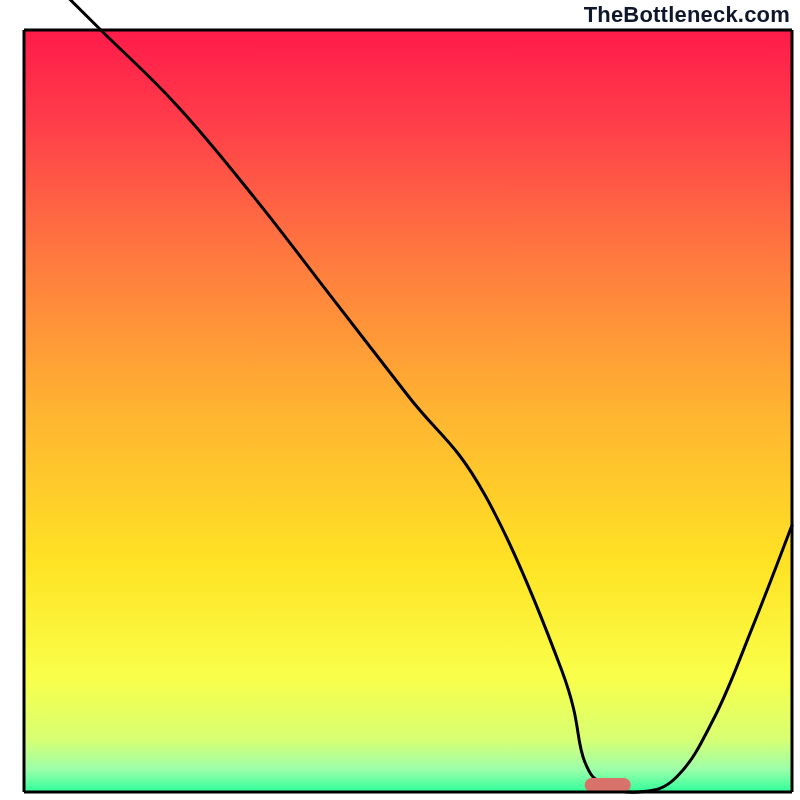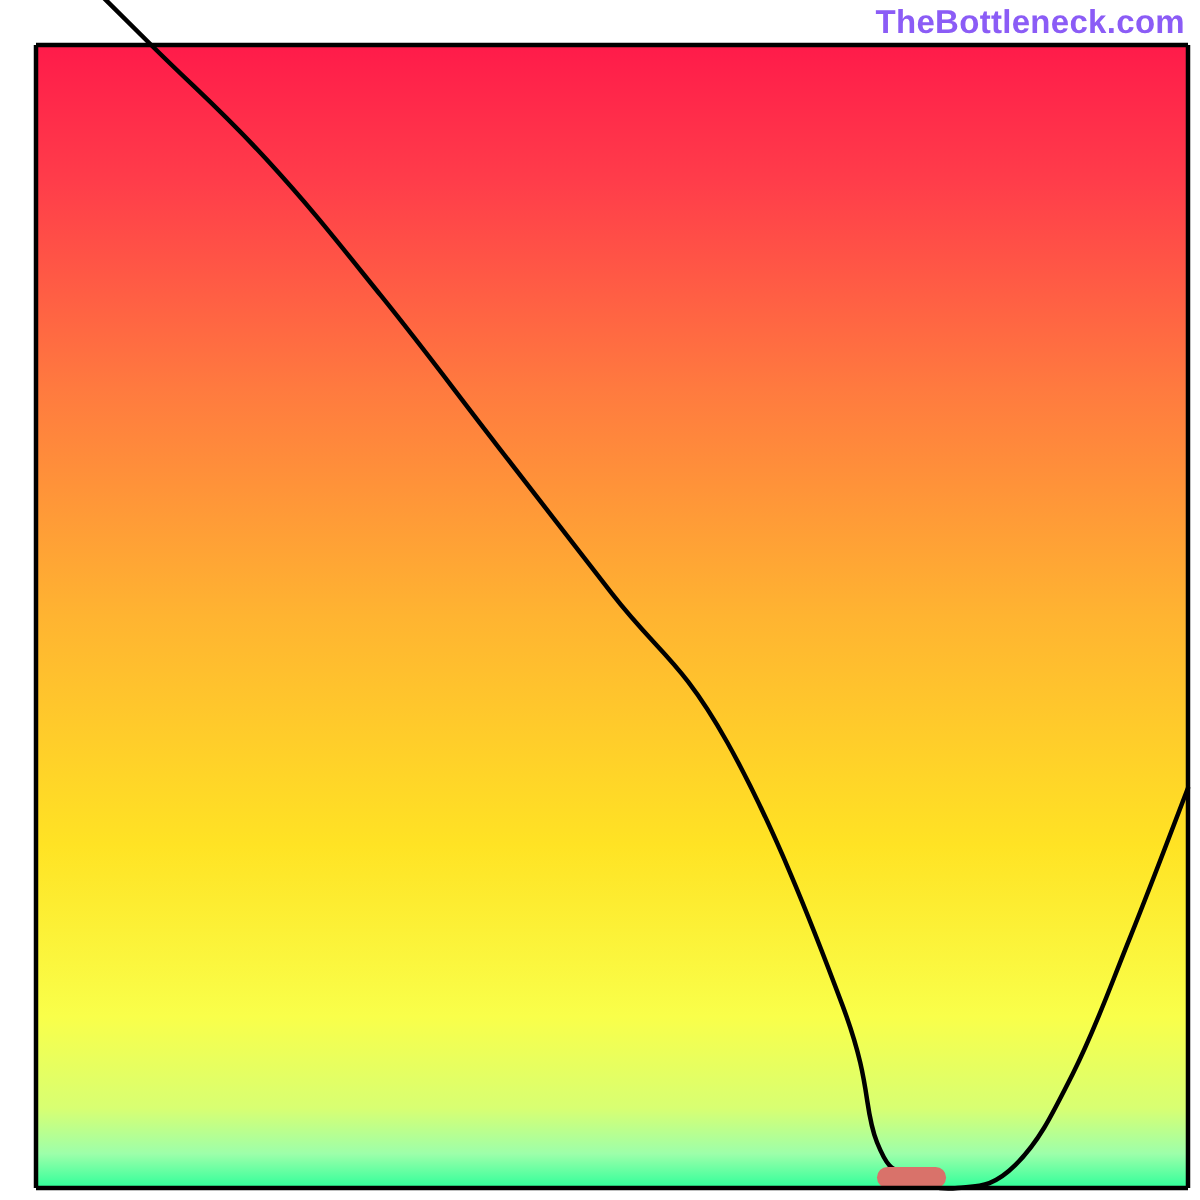--- a/index.html
+++ b/index.html
@@ -14,21 +14,21 @@
     position: relative;
     width: 800px;
     height: 800px;
   }
   .watermark {
     position: absolute;
     top: 2px;
     right: 10px;
     font-size: 22px;
     font-weight: 600;
-    color: #8b5cf6;
+    color: #0f172a;
     letter-spacing: 0.2px;
     z-index: 10;
   }
   svg.plot {
     position: absolute;
     left: 0;
     top: 0;
     width: 800px;
     height: 800px;
     display: block;

